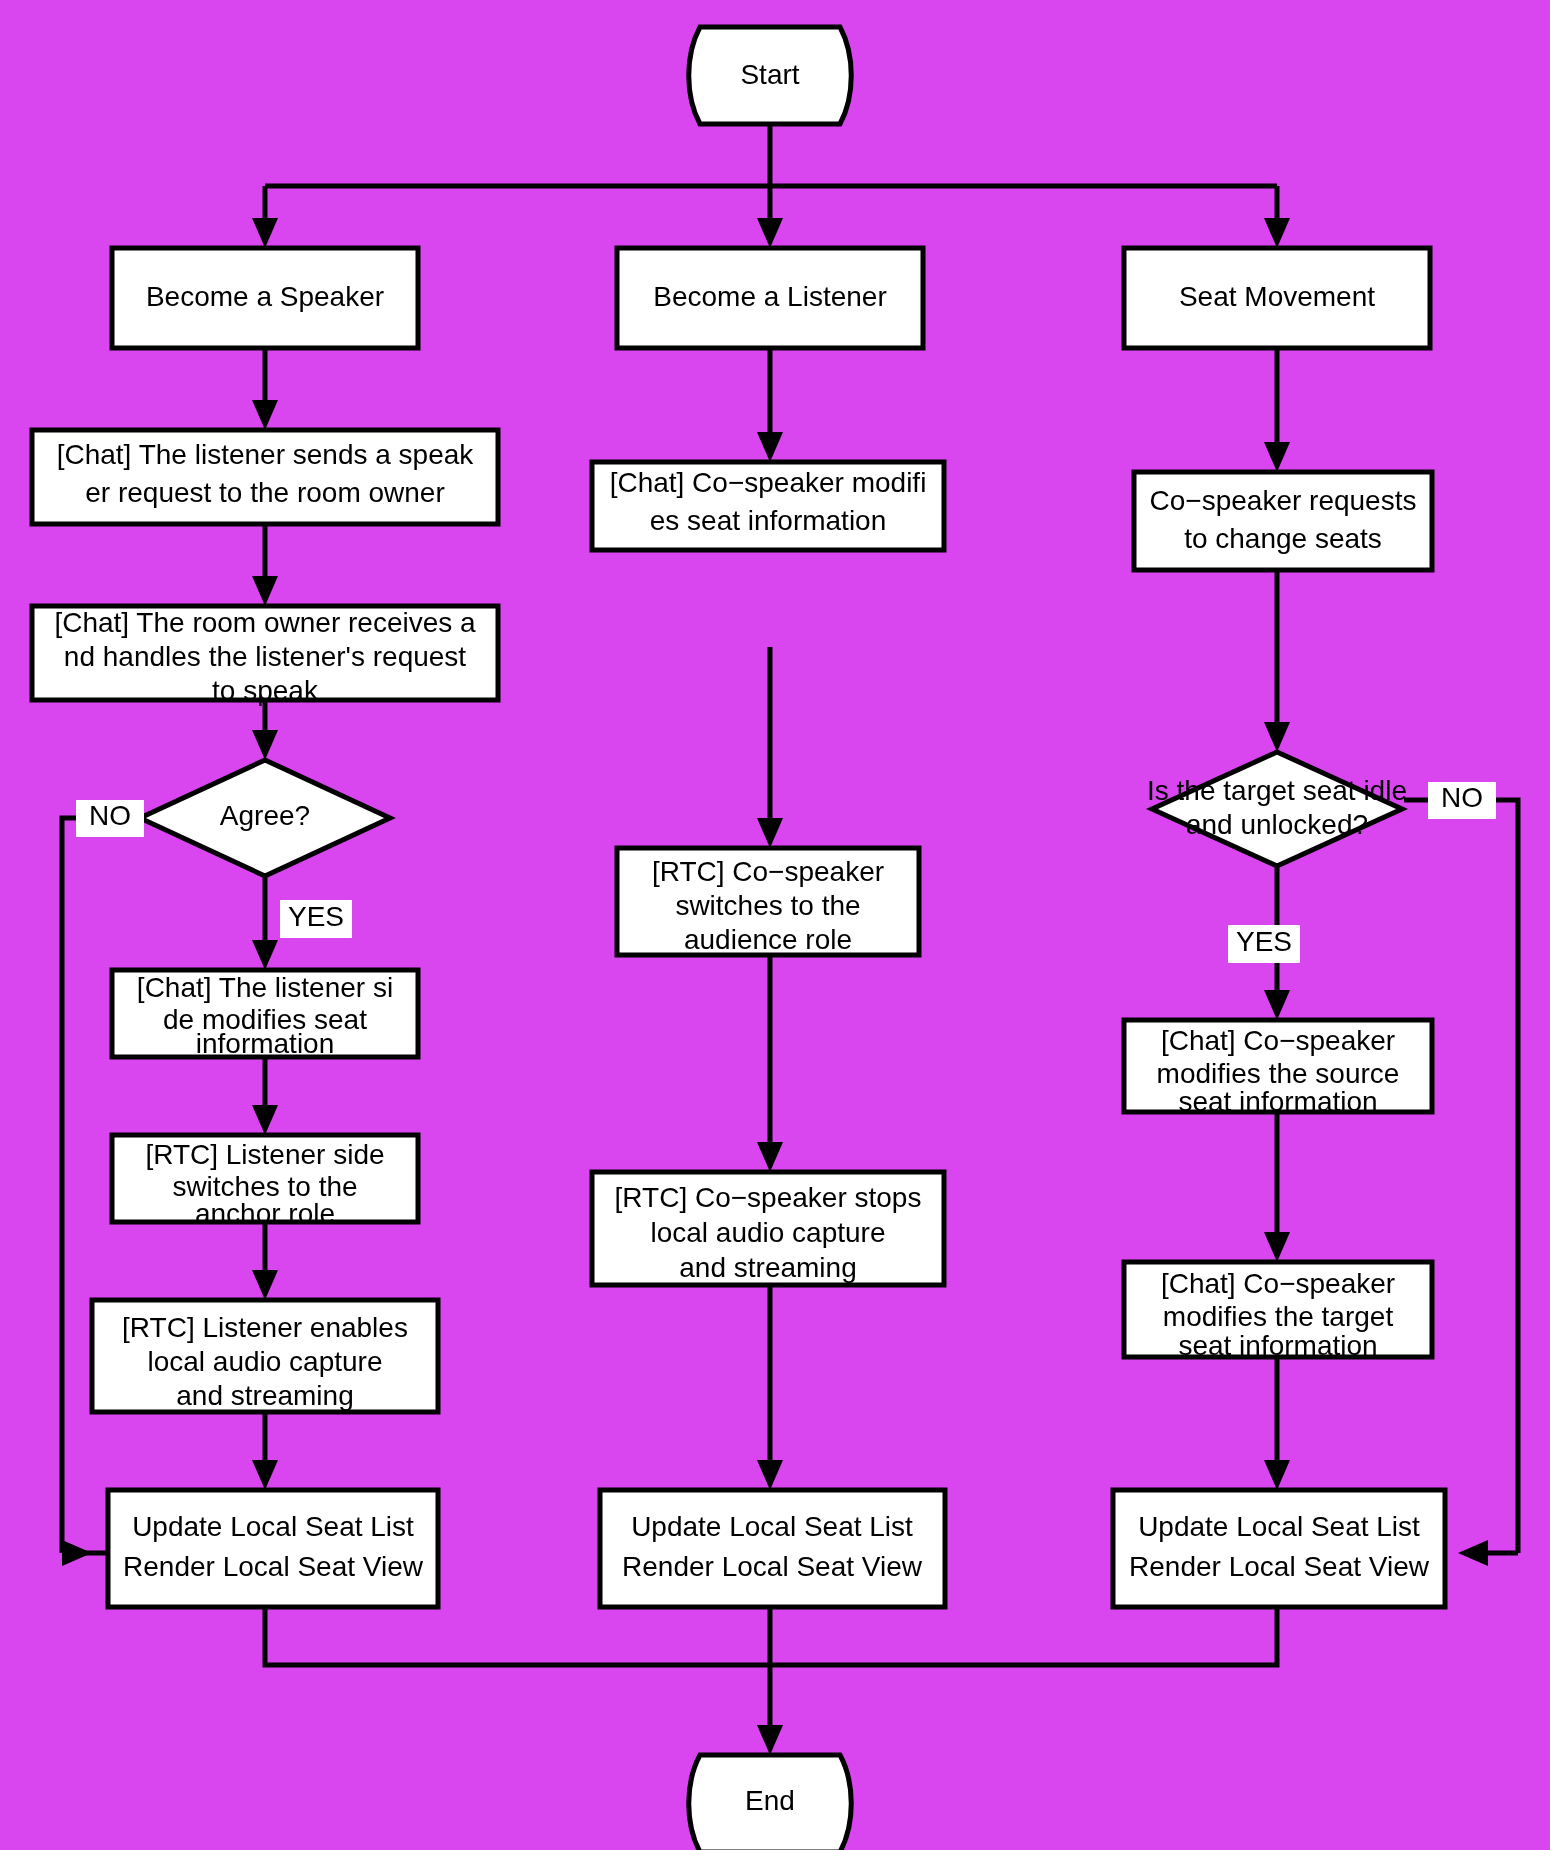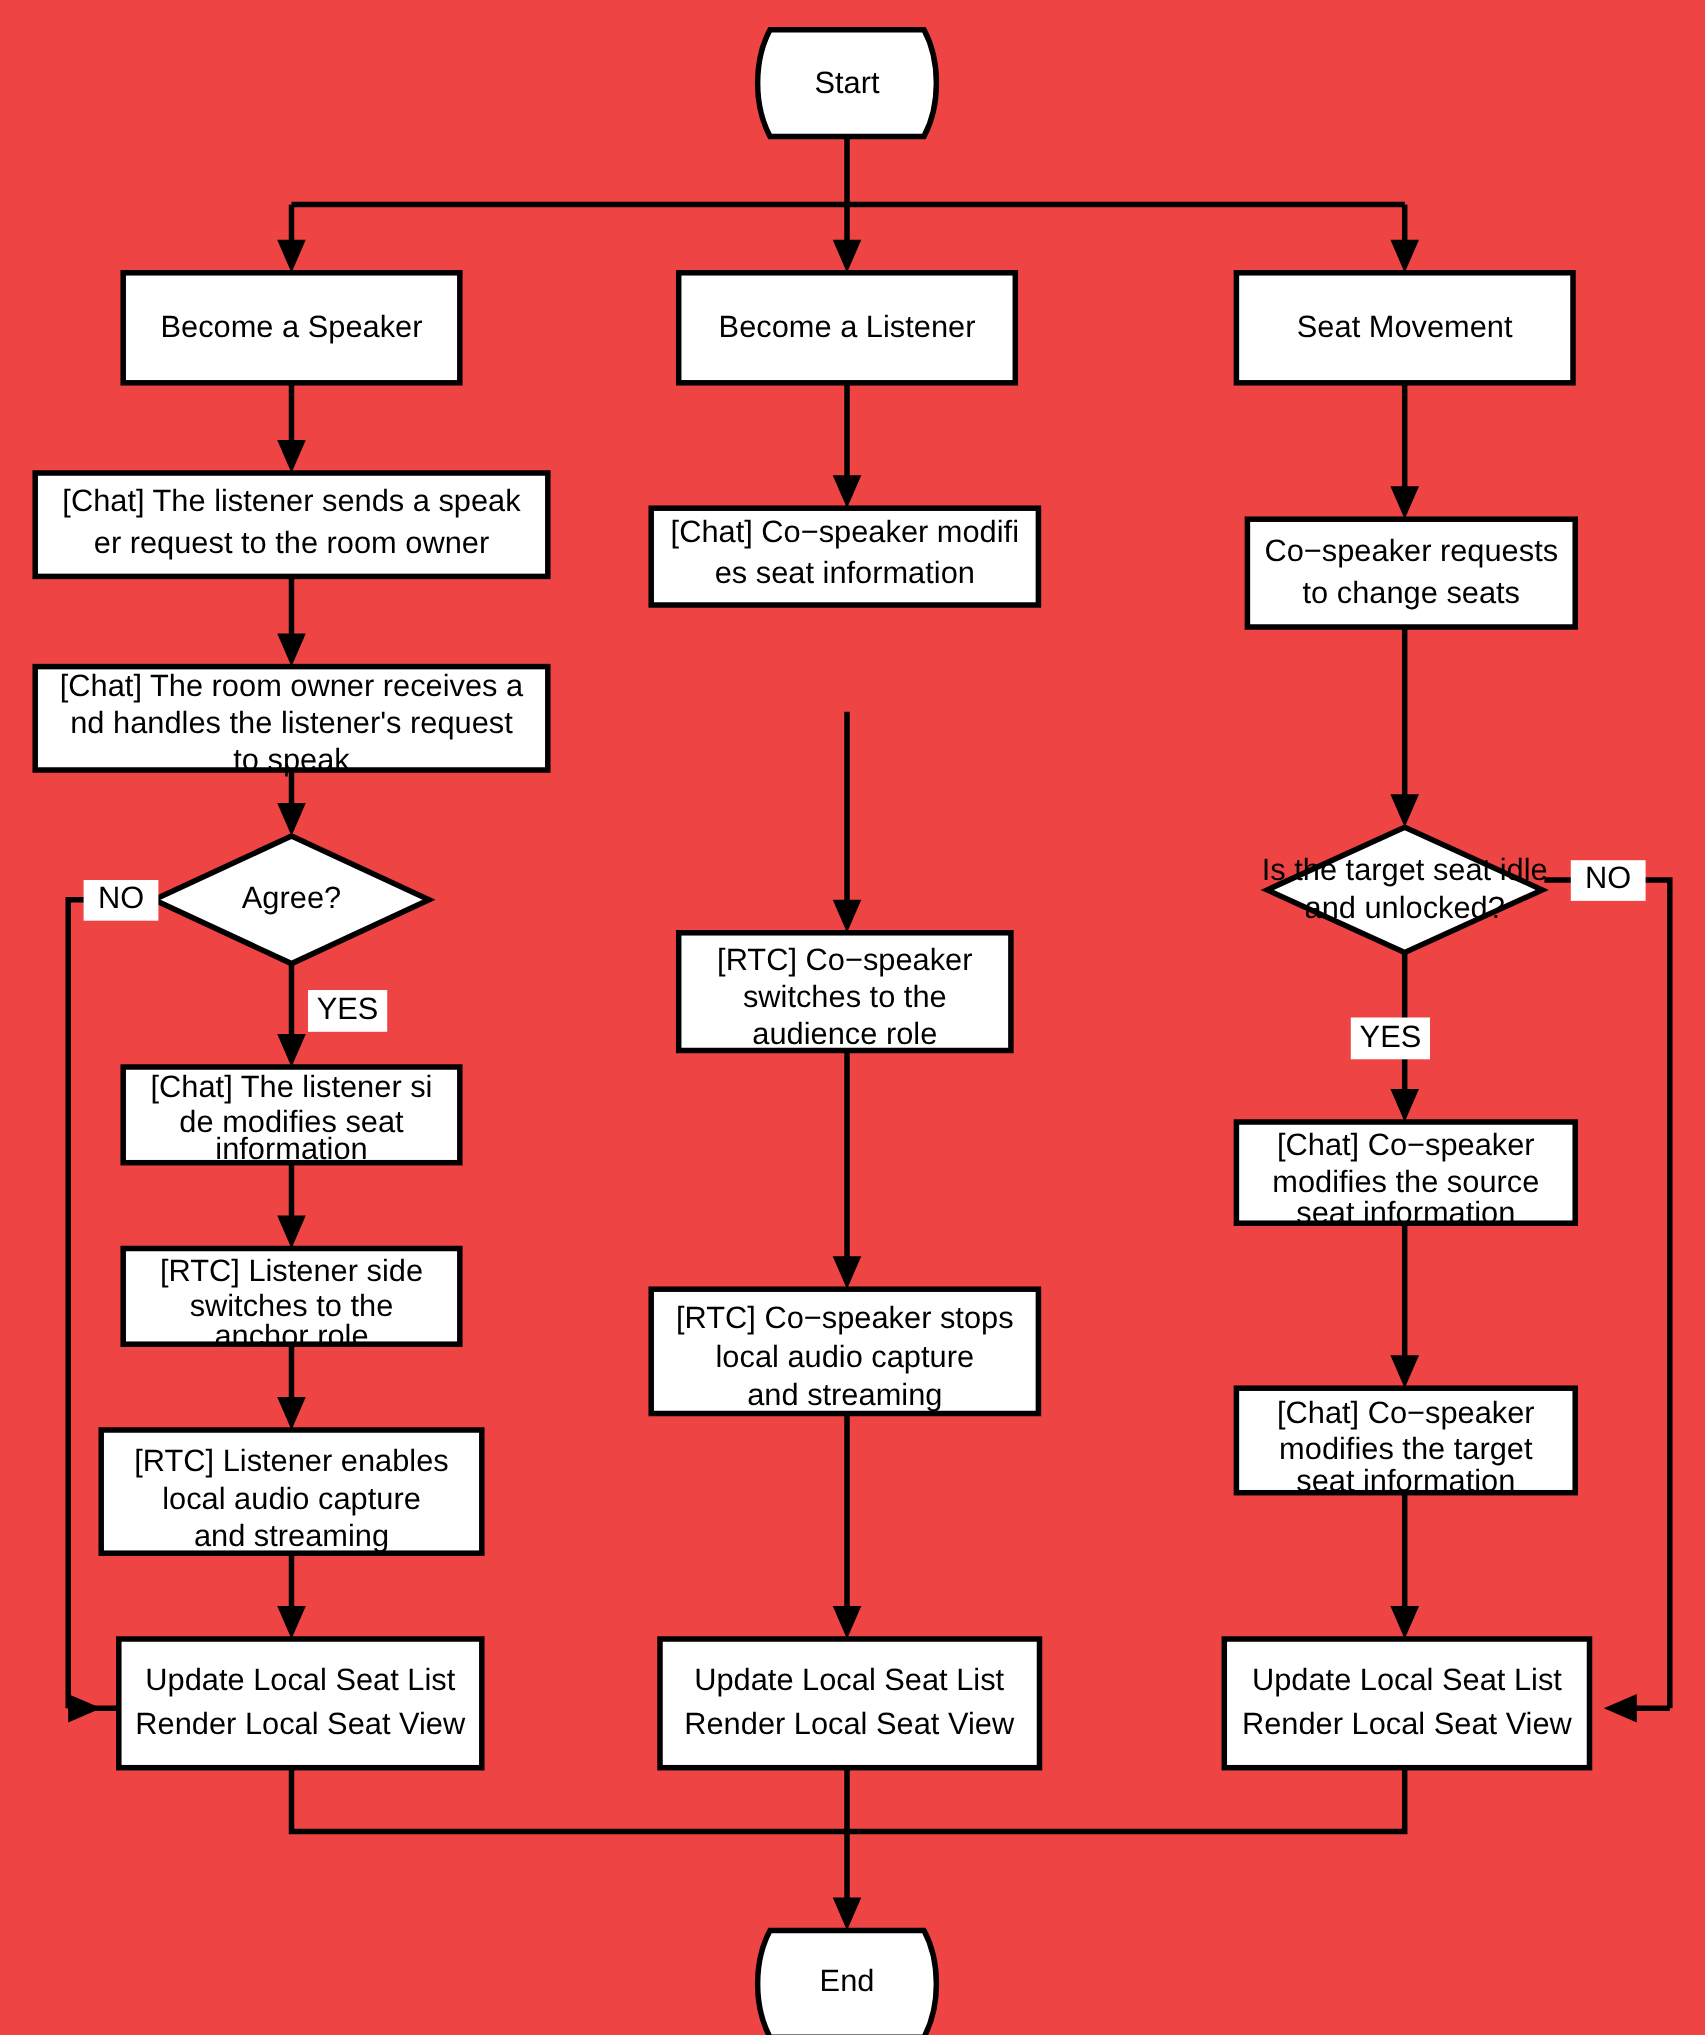--- a/index.html
+++ b/index.html
@@ -10,21 +10,21 @@
   body {
     width: 1550px;
     height: 1850px;
     font-family: "Liberation Sans", sans-serif;
     overflow: hidden;
   }
   #flow-root {
     position: relative;
     width: 1550px;
     height: 1850px;
-    background: #ef4444;
+    background: #d946ef;
   }
   svg#flow-svg {
     position: absolute;
     left: 0;
     top: 0;
     width: 1550px;
     height: 1850px;
     display: block;
   }
   .node-shape {

